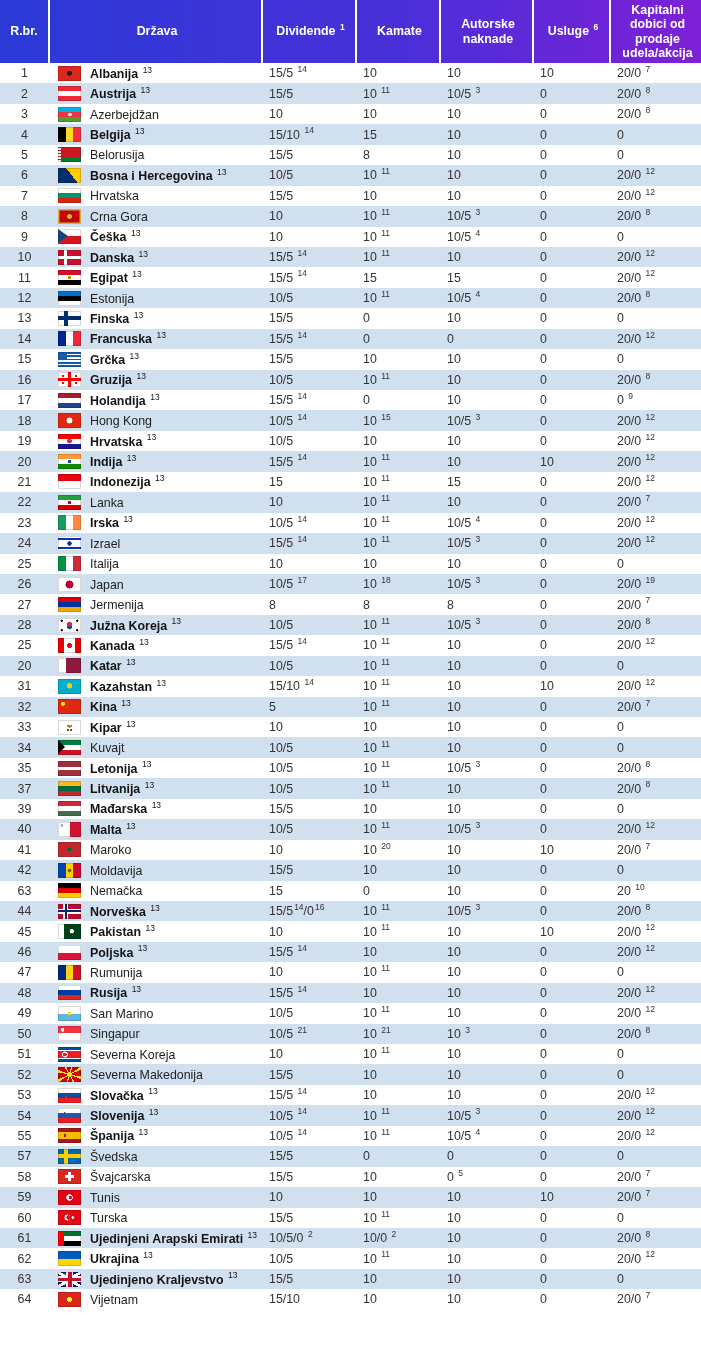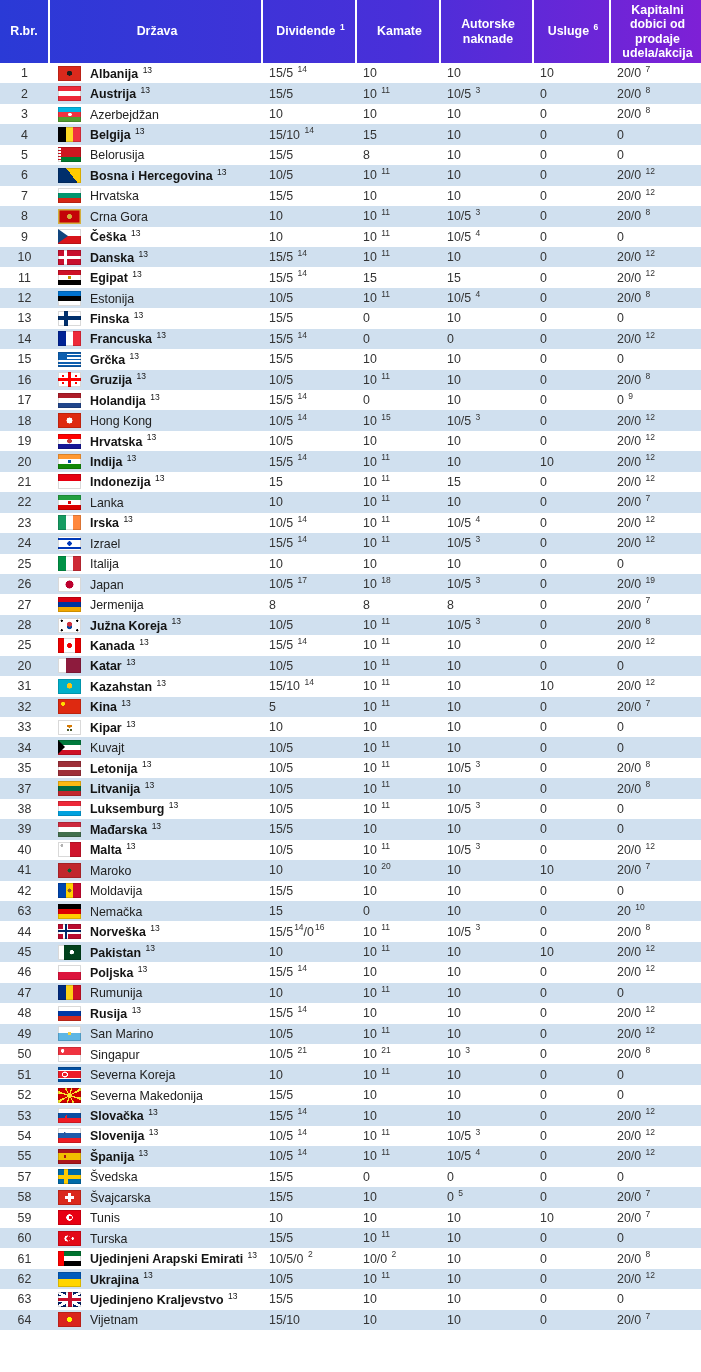--- a/index.html
+++ b/index.html
@@ -429,29 +429,20 @@
       <tr>
     <td class="num">37</td>
     <td class="country"><span class="fx flag-lithuania"></span><span class="cname bold">Litvanija <sup>13</sup></span></td>
     <td class="val">10/5</td>
     <td class="val">10 <sup>11</sup></td>
     <td class="val">10</td>
     <td class="val">0</td>
     <td class="val">20/0 <sup>8</sup></td>
   </tr>
       <tr>
-    <td class="num">38</td>
-    <td class="country"><span class="fx flag-luxembourg"></span><span class="cname bold">Luksemburg <sup>13</sup></span></td>
-    <td class="val">10/5</td>
-    <td class="val">10 <sup>11</sup></td>
-    <td class="val">10/5 <sup>3</sup></td>
-    <td class="val">0</td>
-    <td class="val">0</td>
-  </tr>
-      <tr>
     <td class="num">39</td>
     <td class="country"><span class="fx flag-hungary"></span><span class="cname bold">Mađarska <sup>13</sup></span></td>
     <td class="val">15/5</td>
     <td class="val">10</td>
     <td class="val">10</td>
     <td class="val">0</td>
     <td class="val">0</td>
   </tr>
       <tr>
     <td class="num">40</td>

